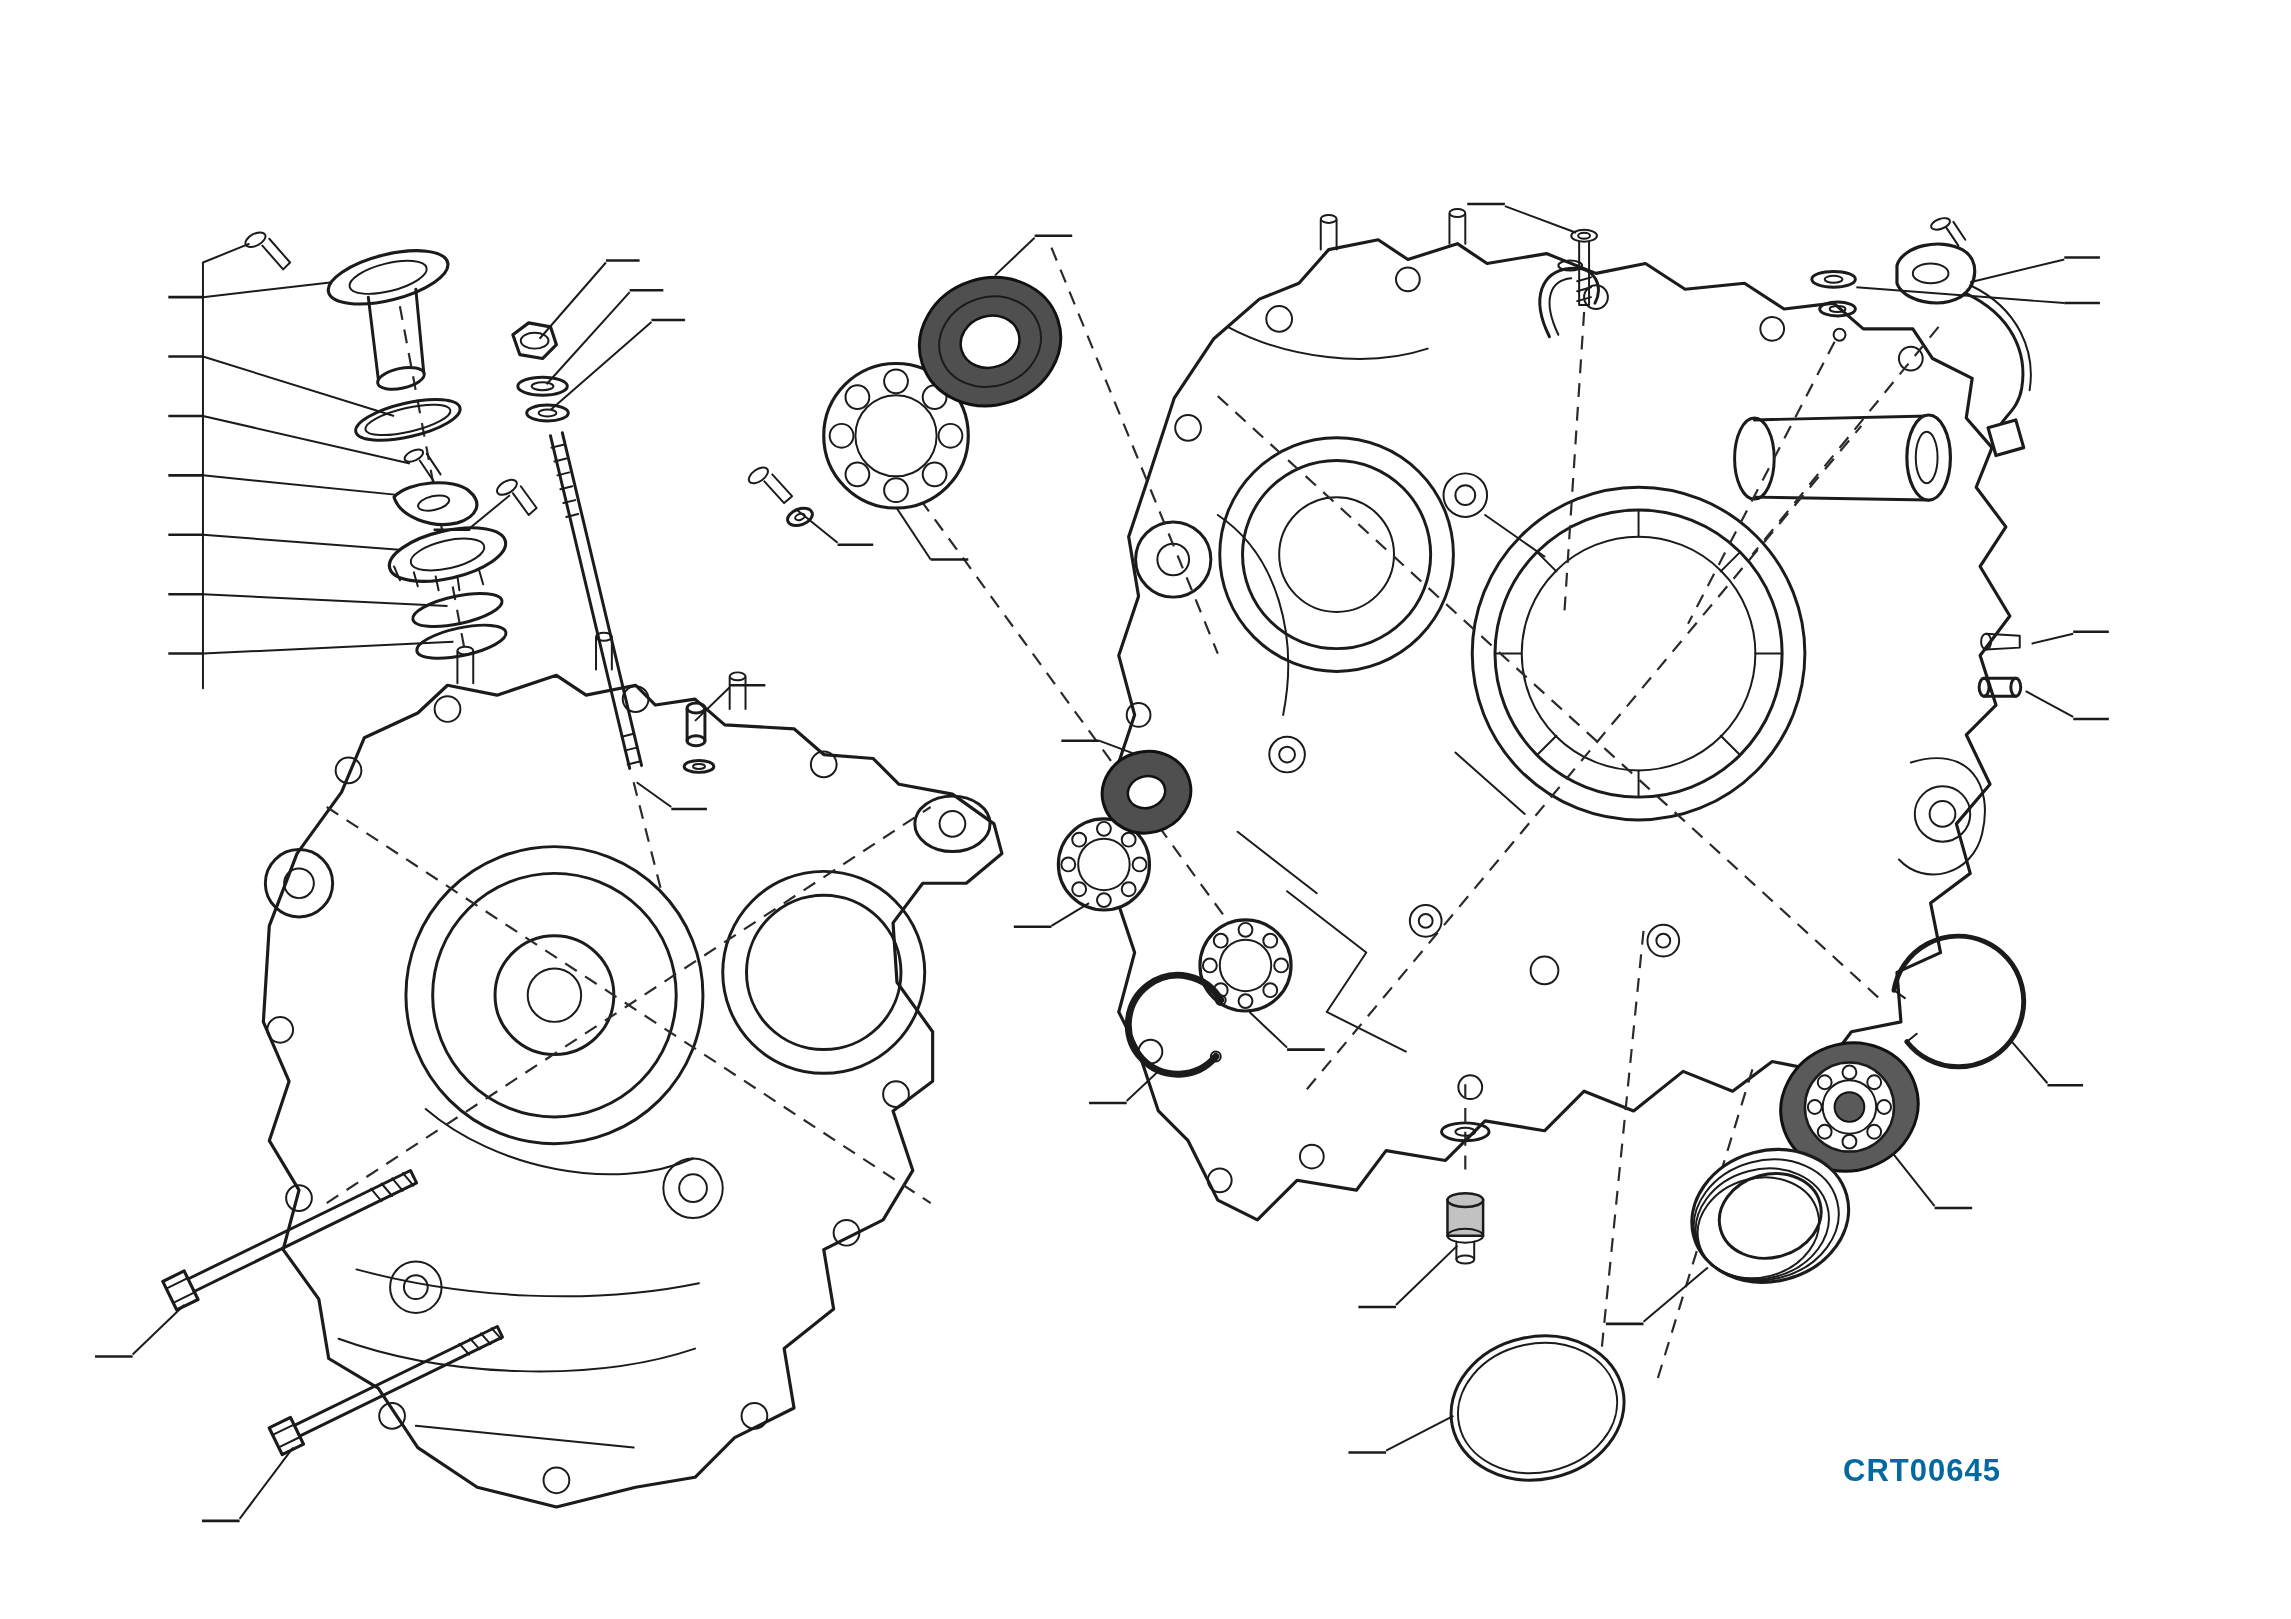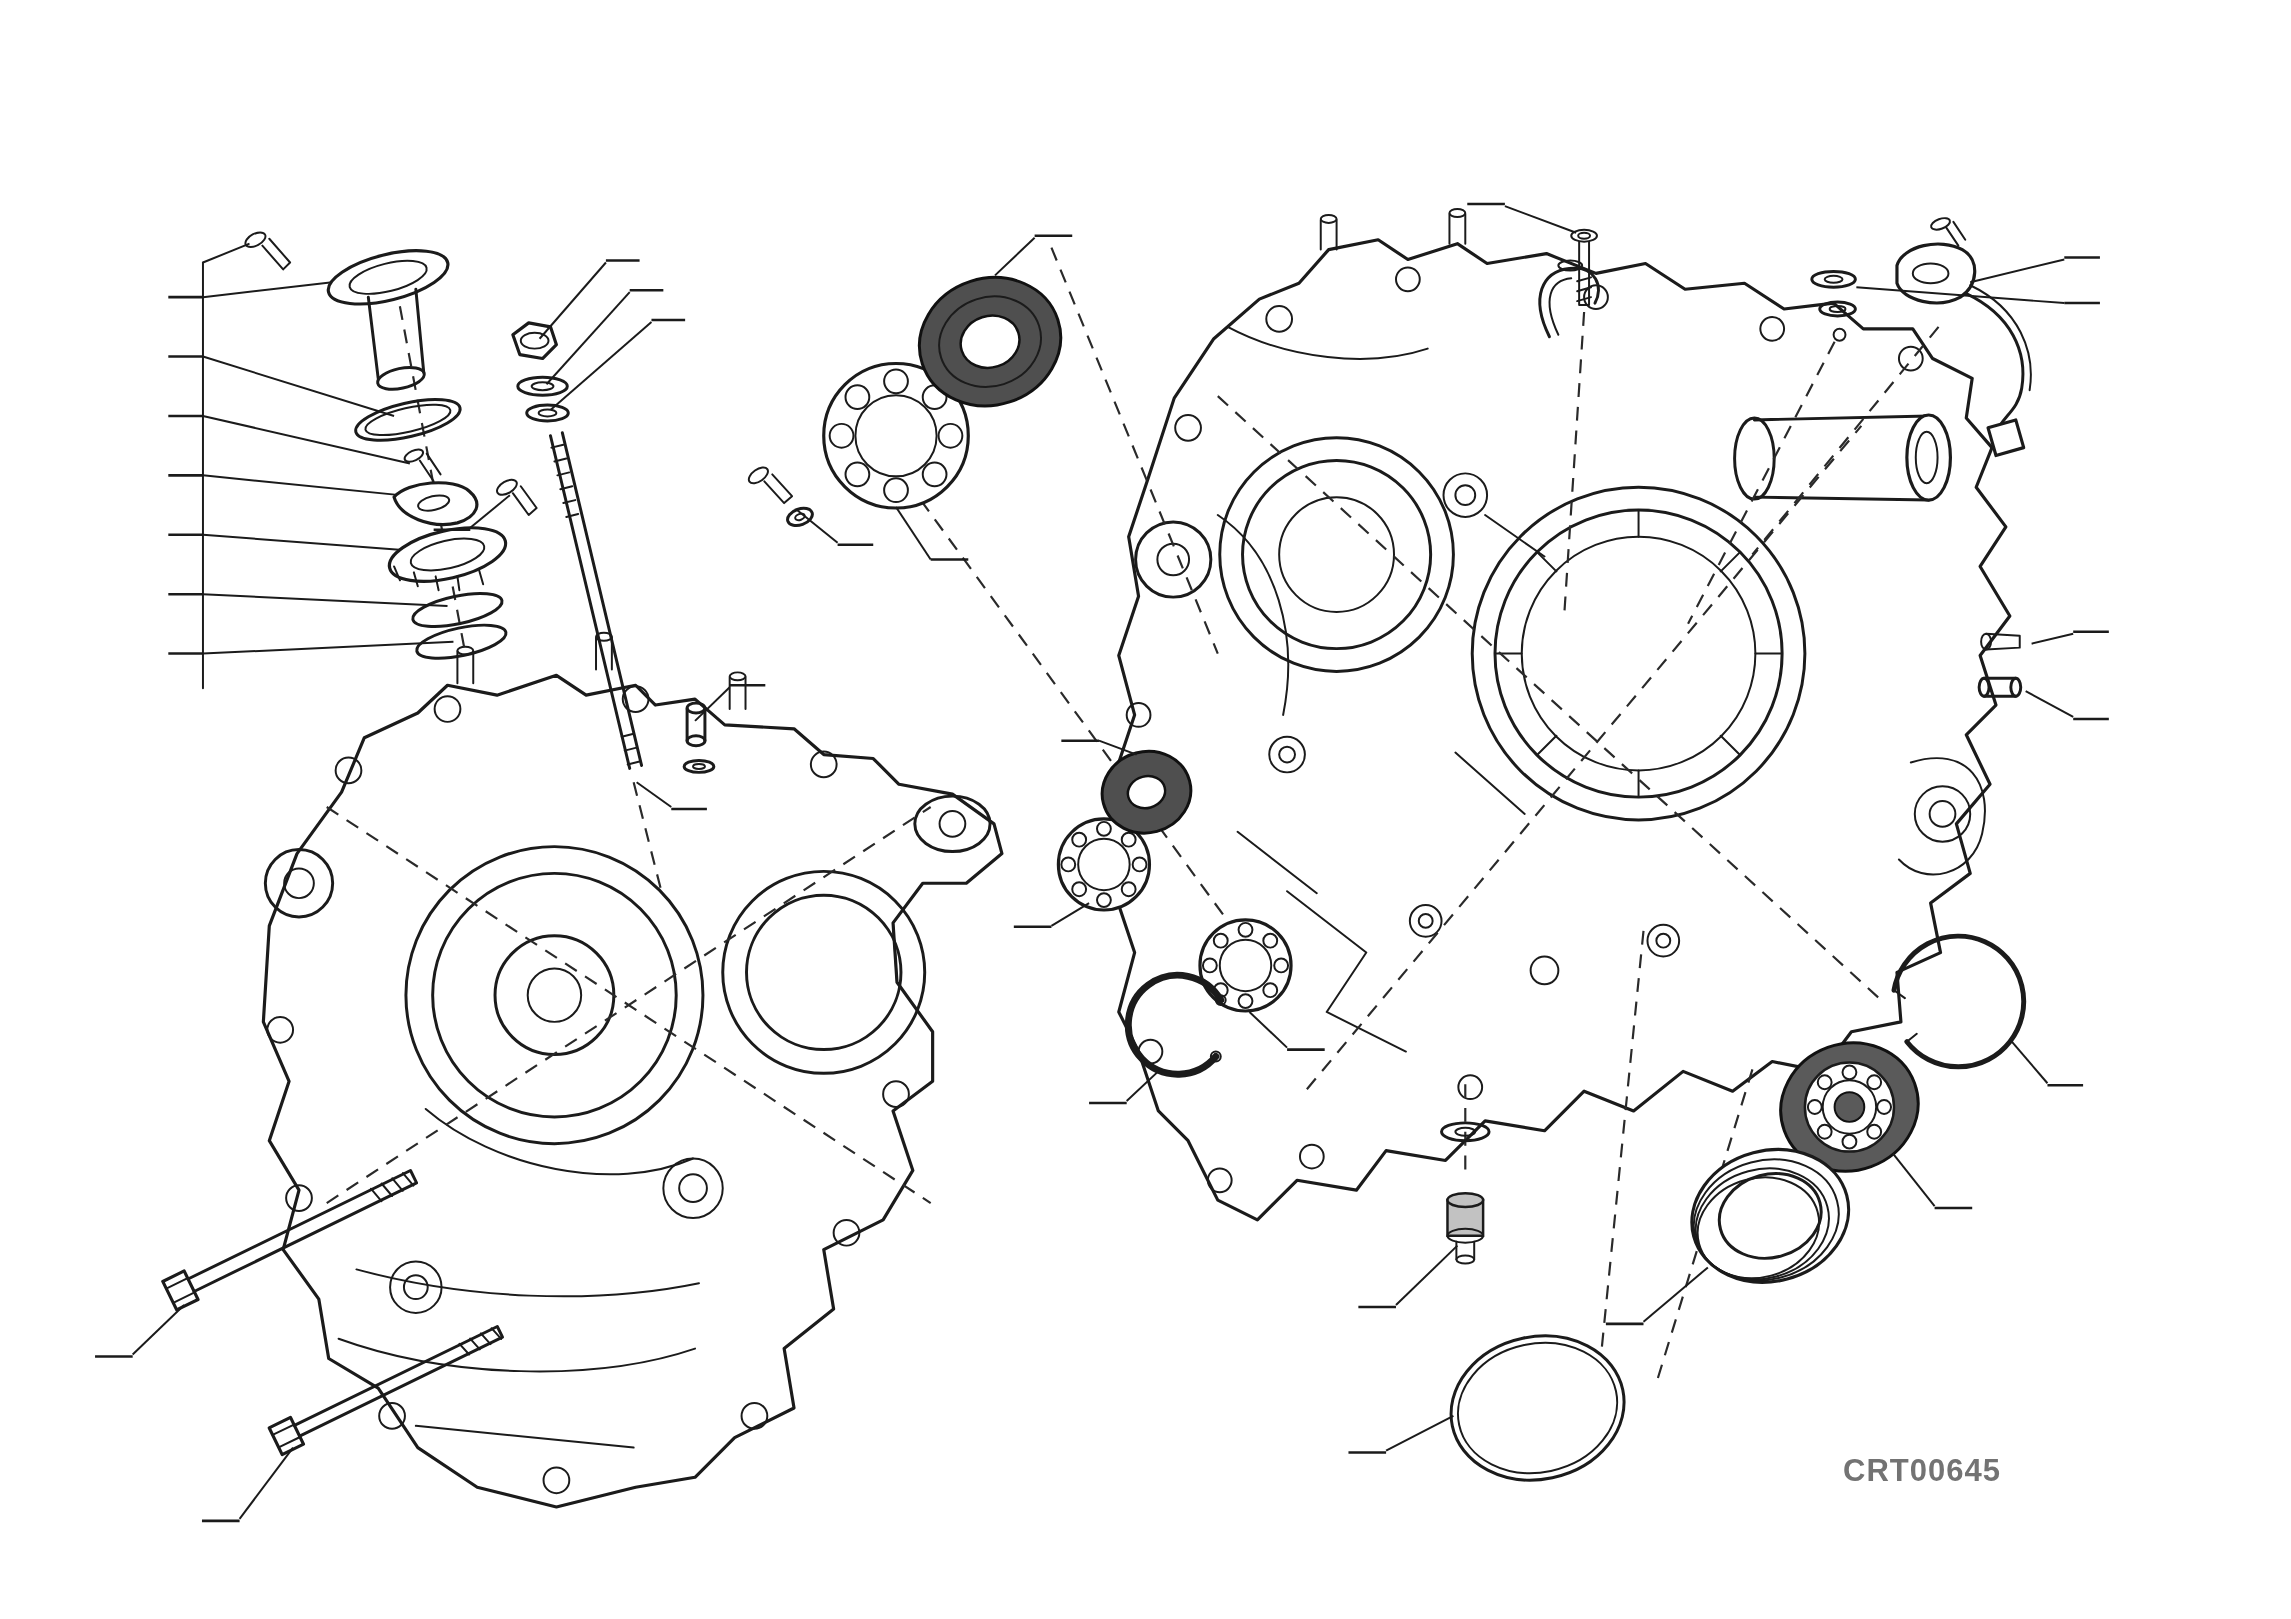--- a/index.html
+++ b/index.html
@@ -1,20 +1,20 @@
 <!DOCTYPE html>
 <html><head>
 <meta charset="utf-8">
 <style>
   html,body{margin:0;padding:0;background:#ffffff;}
   .stage{position:relative;width:2292px;height:1620px;background:#ffffff;overflow:hidden;
          font-family:"Liberation Sans", sans-serif;}
   .stage svg{position:absolute;left:0;top:0;width:2292px;height:1620px;}
   .code-label{position:absolute;left:1843px;top:1453px;font-size:31px;font-weight:bold;
-              color:#737373;letter-spacing:1px;}
+              color:#0369a1;letter-spacing:1px;}
   .ln{stroke:#1b1b1b;fill:none;stroke-width:3;stroke-linejoin:round;stroke-linecap:round;}
   .thin{stroke:#1b1b1b;fill:none;stroke-width:2;stroke-linejoin:round;stroke-linecap:round;}
   .case{stroke:#1b1b1b;fill:#ffffff;stroke-width:3.2;stroke-linejoin:round;}
   .wh{fill:#ffffff;}
   .dash{stroke:#2a2a2a;fill:none;stroke-width:2.2;stroke-dasharray:14 10;}
   .leader{stroke:#1b1b1b;fill:none;stroke-width:2;}
   .tick{stroke:#1b1b1b;stroke-width:2.6;}
 </style>
 </head>
 <body>

